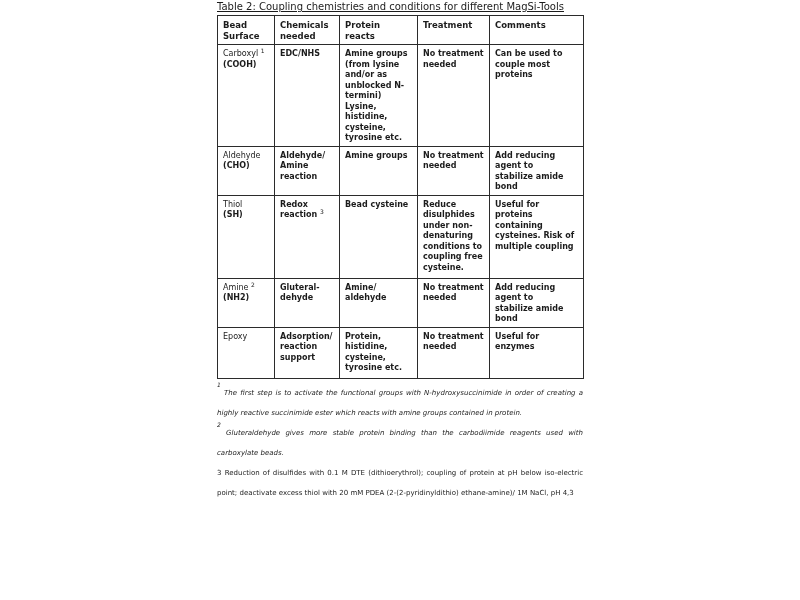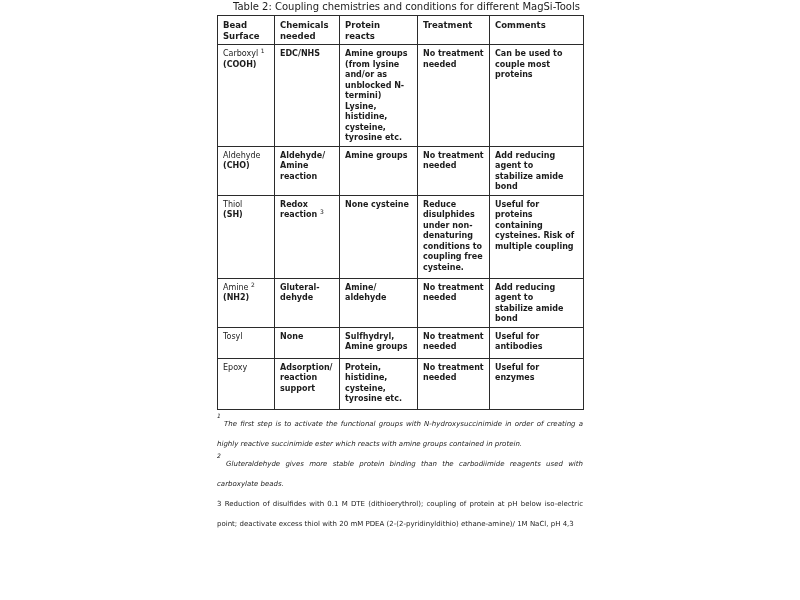--- a/index.html
+++ b/index.html
@@ -13,22 +13,23 @@
     color: #1c1c1c;
   }
   .doc {
     position: absolute;
     left: 217px; top: 1px;
     width: 368px;
   }
   .title {
     font-size: 10px;
     line-height: 12px;
+    text-decoration: underline;
     white-space: nowrap;
-    margin: 0 0 2px 16px;
+    margin: 0 0 2px 0;
     letter-spacing: 0px;
   }
   table.mags {
     border-collapse: collapse;
     table-layout: fixed;
     width: 366px;
   }
   table.mags th, table.mags td {
     border: 1px solid #2b2b2b;
     vertical-align: top;
@@ -129,21 +130,21 @@
 needed</td>
         <td class="pre">Add reducing
 agent to
 stabilize amide
 bond</td>
       </tr>
       <tr class="h-r2">
         <td><span>Thiol</span><sup></sup><div class="pre">(SH)</div></td>
         <td><span class="pre">Redox
 reaction </span><sup>3</sup></td>
-        <td class="pre">None cysteine</td>
+        <td class="pre">Bead cysteine</td>
         <td class="pre">Reduce
 disulphides
 under non-
 denaturing
 conditions to
 coupling free
 cysteine.</td>
         <td class="pre">Useful for
 proteins
 containing
@@ -155,30 +156,20 @@
         <td><span class="pre">Gluteral-
 dehyde</span><sup></sup></td>
         <td class="pre">Amine/
 aldehyde</td>
         <td class="pre">No treatment
 needed</td>
         <td class="pre">Add reducing
 agent to
 stabilize amide
 bond</td>
-      </tr>
-      <tr class="h-r4">
-        <td><span>Tosyl</span><sup></sup><div class="pre"></div></td>
-        <td><span class="pre">None</span><sup></sup></td>
-        <td class="pre">Sulfhydryl,
-Amine groups</td>
-        <td class="pre">No treatment
-needed</td>
-        <td class="pre">Useful for
-antibodies</td>
       </tr>
       <tr class="h-r6">
         <td><span>Epoxy</span><sup></sup><div class="pre"></div></td>
         <td><span class="pre">Adsorption/
 reaction
 support</span><sup></sup></td>
         <td class="pre">Protein,
 histidine,
 cysteine,
 tyrosine etc.</td>

